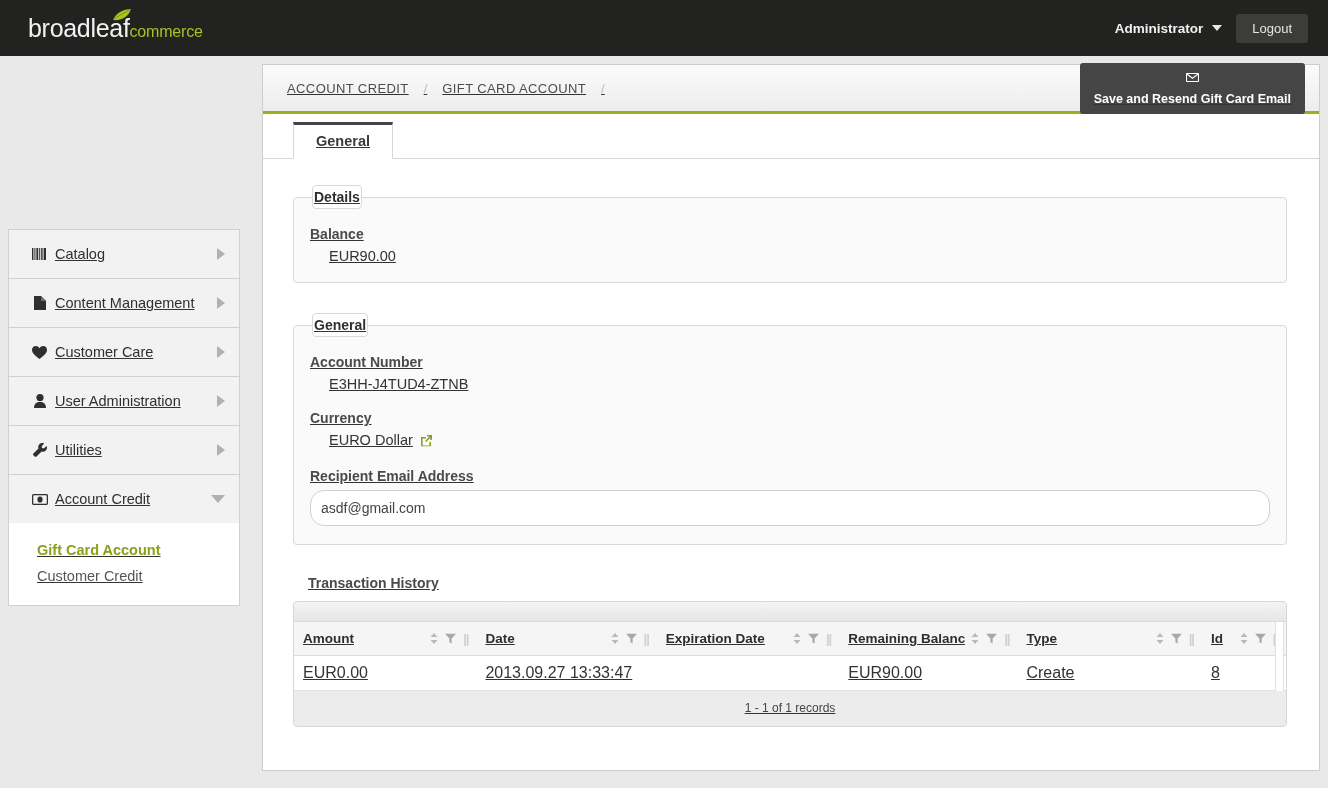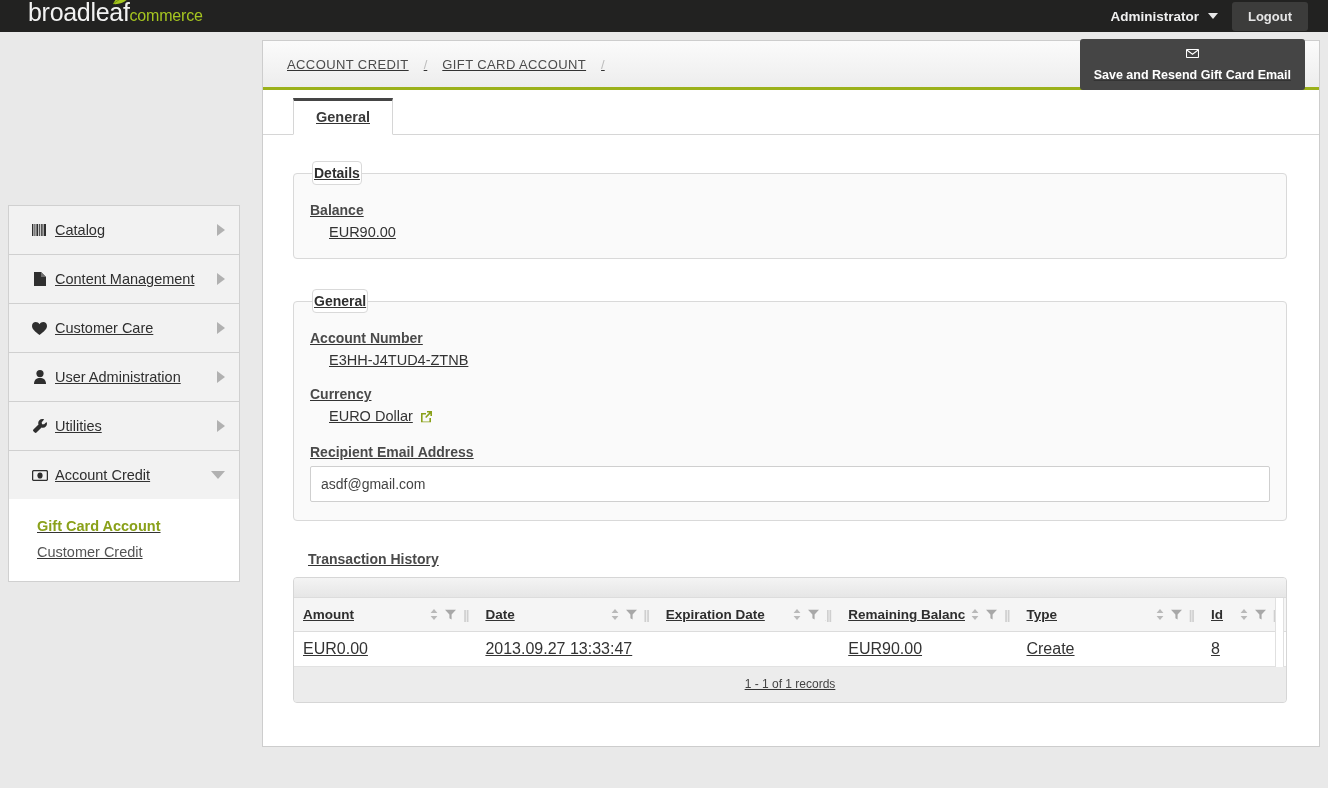--- a/index.html
+++ b/index.html
@@ -7,23 +7,24 @@
     margin: 0; padding: 0;
     width: 1328px; height: 788px;
     background: #e9e9e9;
     font-family: "Liberation Sans", sans-serif;
     color: #333;
     overflow: hidden;
   }
 
   
   #topbar {
-    height: 32px;
+    height: 56px;
     background: #222221;
     display: flex;
+    align-items: center;
     position: relative;
   }
   #logo {
     margin-left: 28px;
     display: flex;
     align-items: baseline;
     position: relative;
     line-height: 1;
   }
   #logo .word1 {
@@ -66,21 +67,20 @@
   }
   #logout-btn {
     background: #3c3c3b;
     color: #e6e6e6;
     border: none;
     border-radius: 3px;
     font-size: 13px;
     font-family: inherit;
     padding: 7px 16px;
     cursor: pointer;
-    font-weight: bold;
   }
 
   
   #page {
     display: flex;
     align-items: center;
     padding: 8px;
     gap: 22px;
     text-decoration: underline;
   }
@@ -237,21 +237,21 @@
     gap: 7px;
   }
   .ext-link { cursor: pointer; display: inline-flex; }
   .text-input {
     width: 100%;
     font-family: inherit;
     font-size: 14px;
     color: #444;
     padding: 9px 10px;
     border: 1px solid #cfcfcf;
-    border-radius: 2px;
+    border-radius: 14px;
     background: #fff;
   }
 
   
   .section-title {
     font-size: 14px;
     font-weight: bold;
     color: #4a4a4a;
     margin: 0 0 10px 15px;
   }

